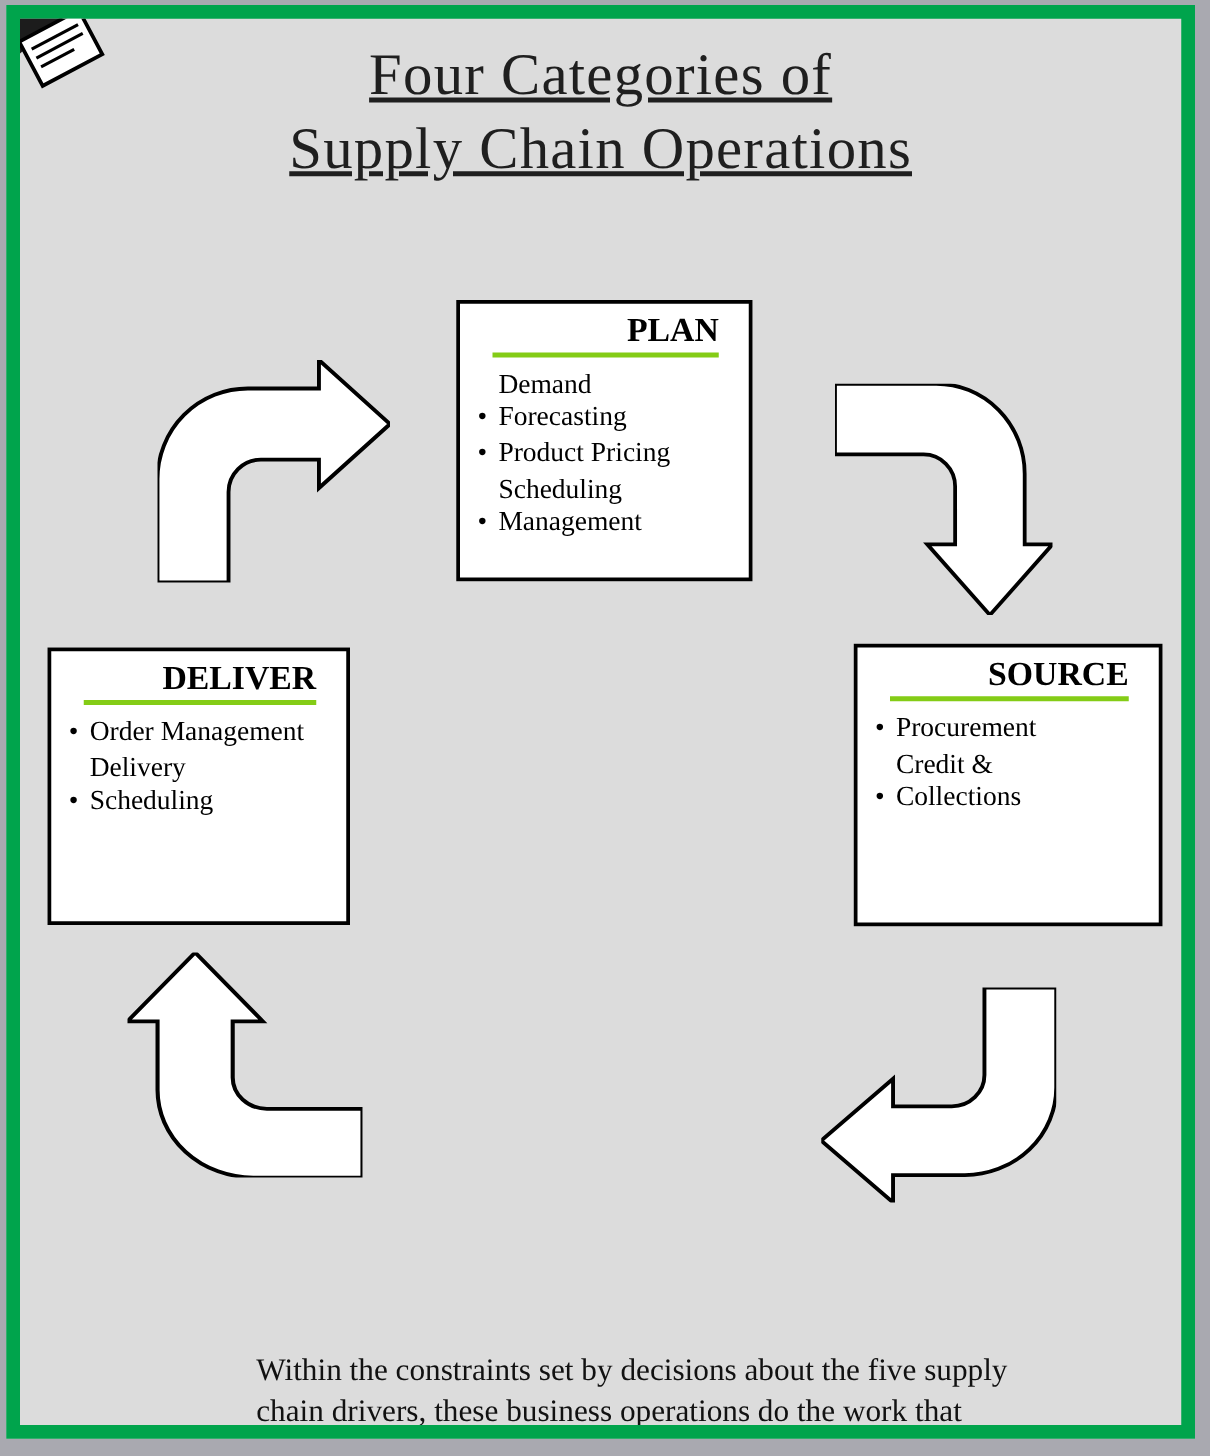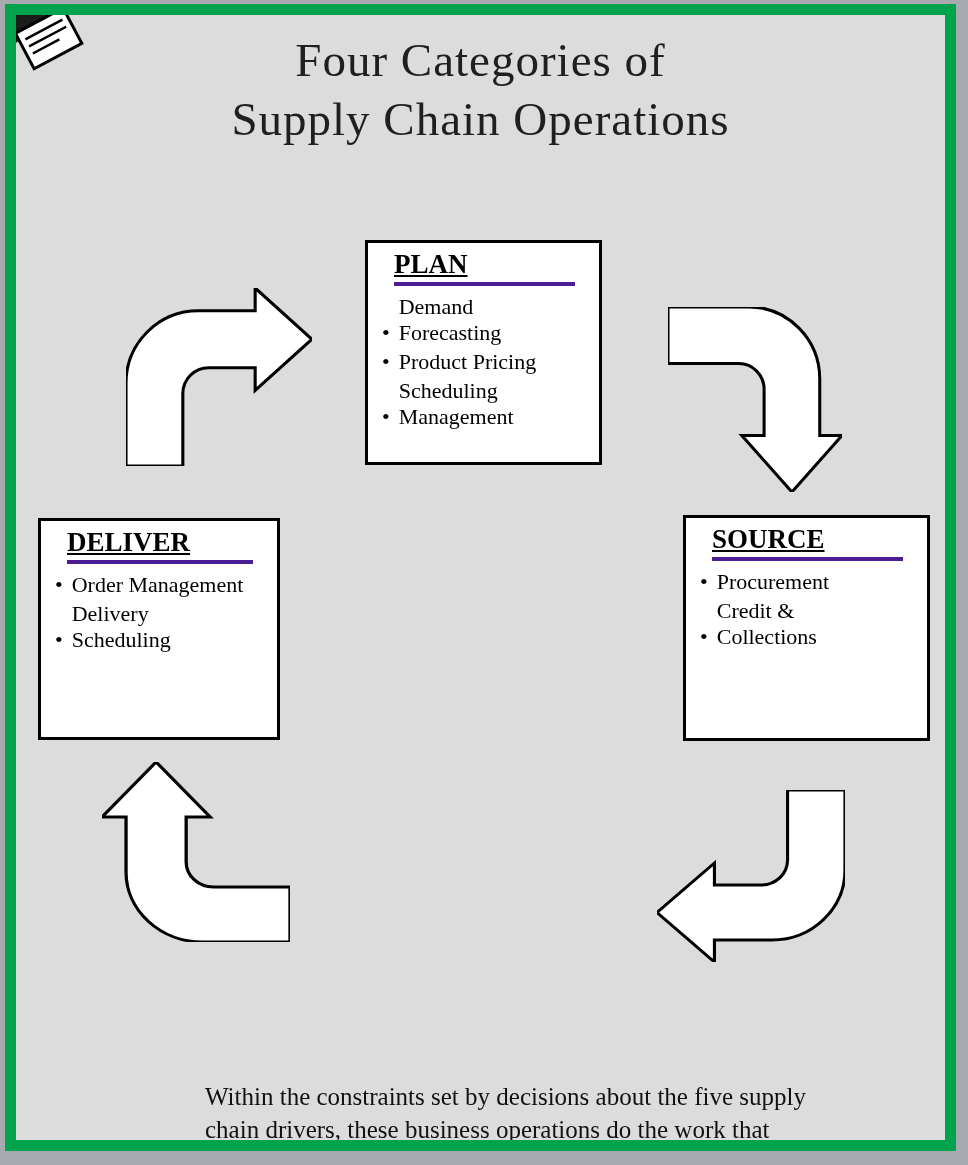--- a/index.html
+++ b/index.html
@@ -11,31 +11,31 @@
   }
   .canvas{
     position:relative;width:100%;height:100%;box-sizing:border-box;
     border:11px solid #00a44c;
     background:#dcdcdc;
     overflow:hidden;
   }
   .title{
     position:absolute;left:0;top:16px;width:100%;
     text-align:center;font-size:47px;font-weight:400;
-    letter-spacing:1px;color:#1f1f1f;line-height:1.25;margin:0;
+    letter-spacing:1px;color:#1f1f1f;line-height:1.25;margin:0;text-decoration:underline;
   }
   .box{
     position:absolute;box-sizing:border-box;
     background:#ffffff;border:3px solid #000;
     padding:6px 10px 6px 12px;color:#000;
   }
   .box-head{
-    font-size:27px;font-weight:bold;text-align:left;
-    border-bottom:4px solid #4c1d95;
-    margin:0 14px 8px 14px;padding-bottom:2px;text-decoration:underline;
+    font-size:27px;font-weight:bold;text-align:right;
+    border-bottom:4px solid #84cc16;
+    margin:0 14px 8px 14px;padding-bottom:2px;
   }
   .box ul{list-style:none;margin:0;padding:0;}
   .box li{
     display:flex;align-items:flex-end;
     font-size:22px;line-height:1.18;margin-bottom:3px;
   }
   .box li::before{
     content:"\2022";
     margin:0 9px 0 2px;font-size:22px;line-height:1.18;
   }

